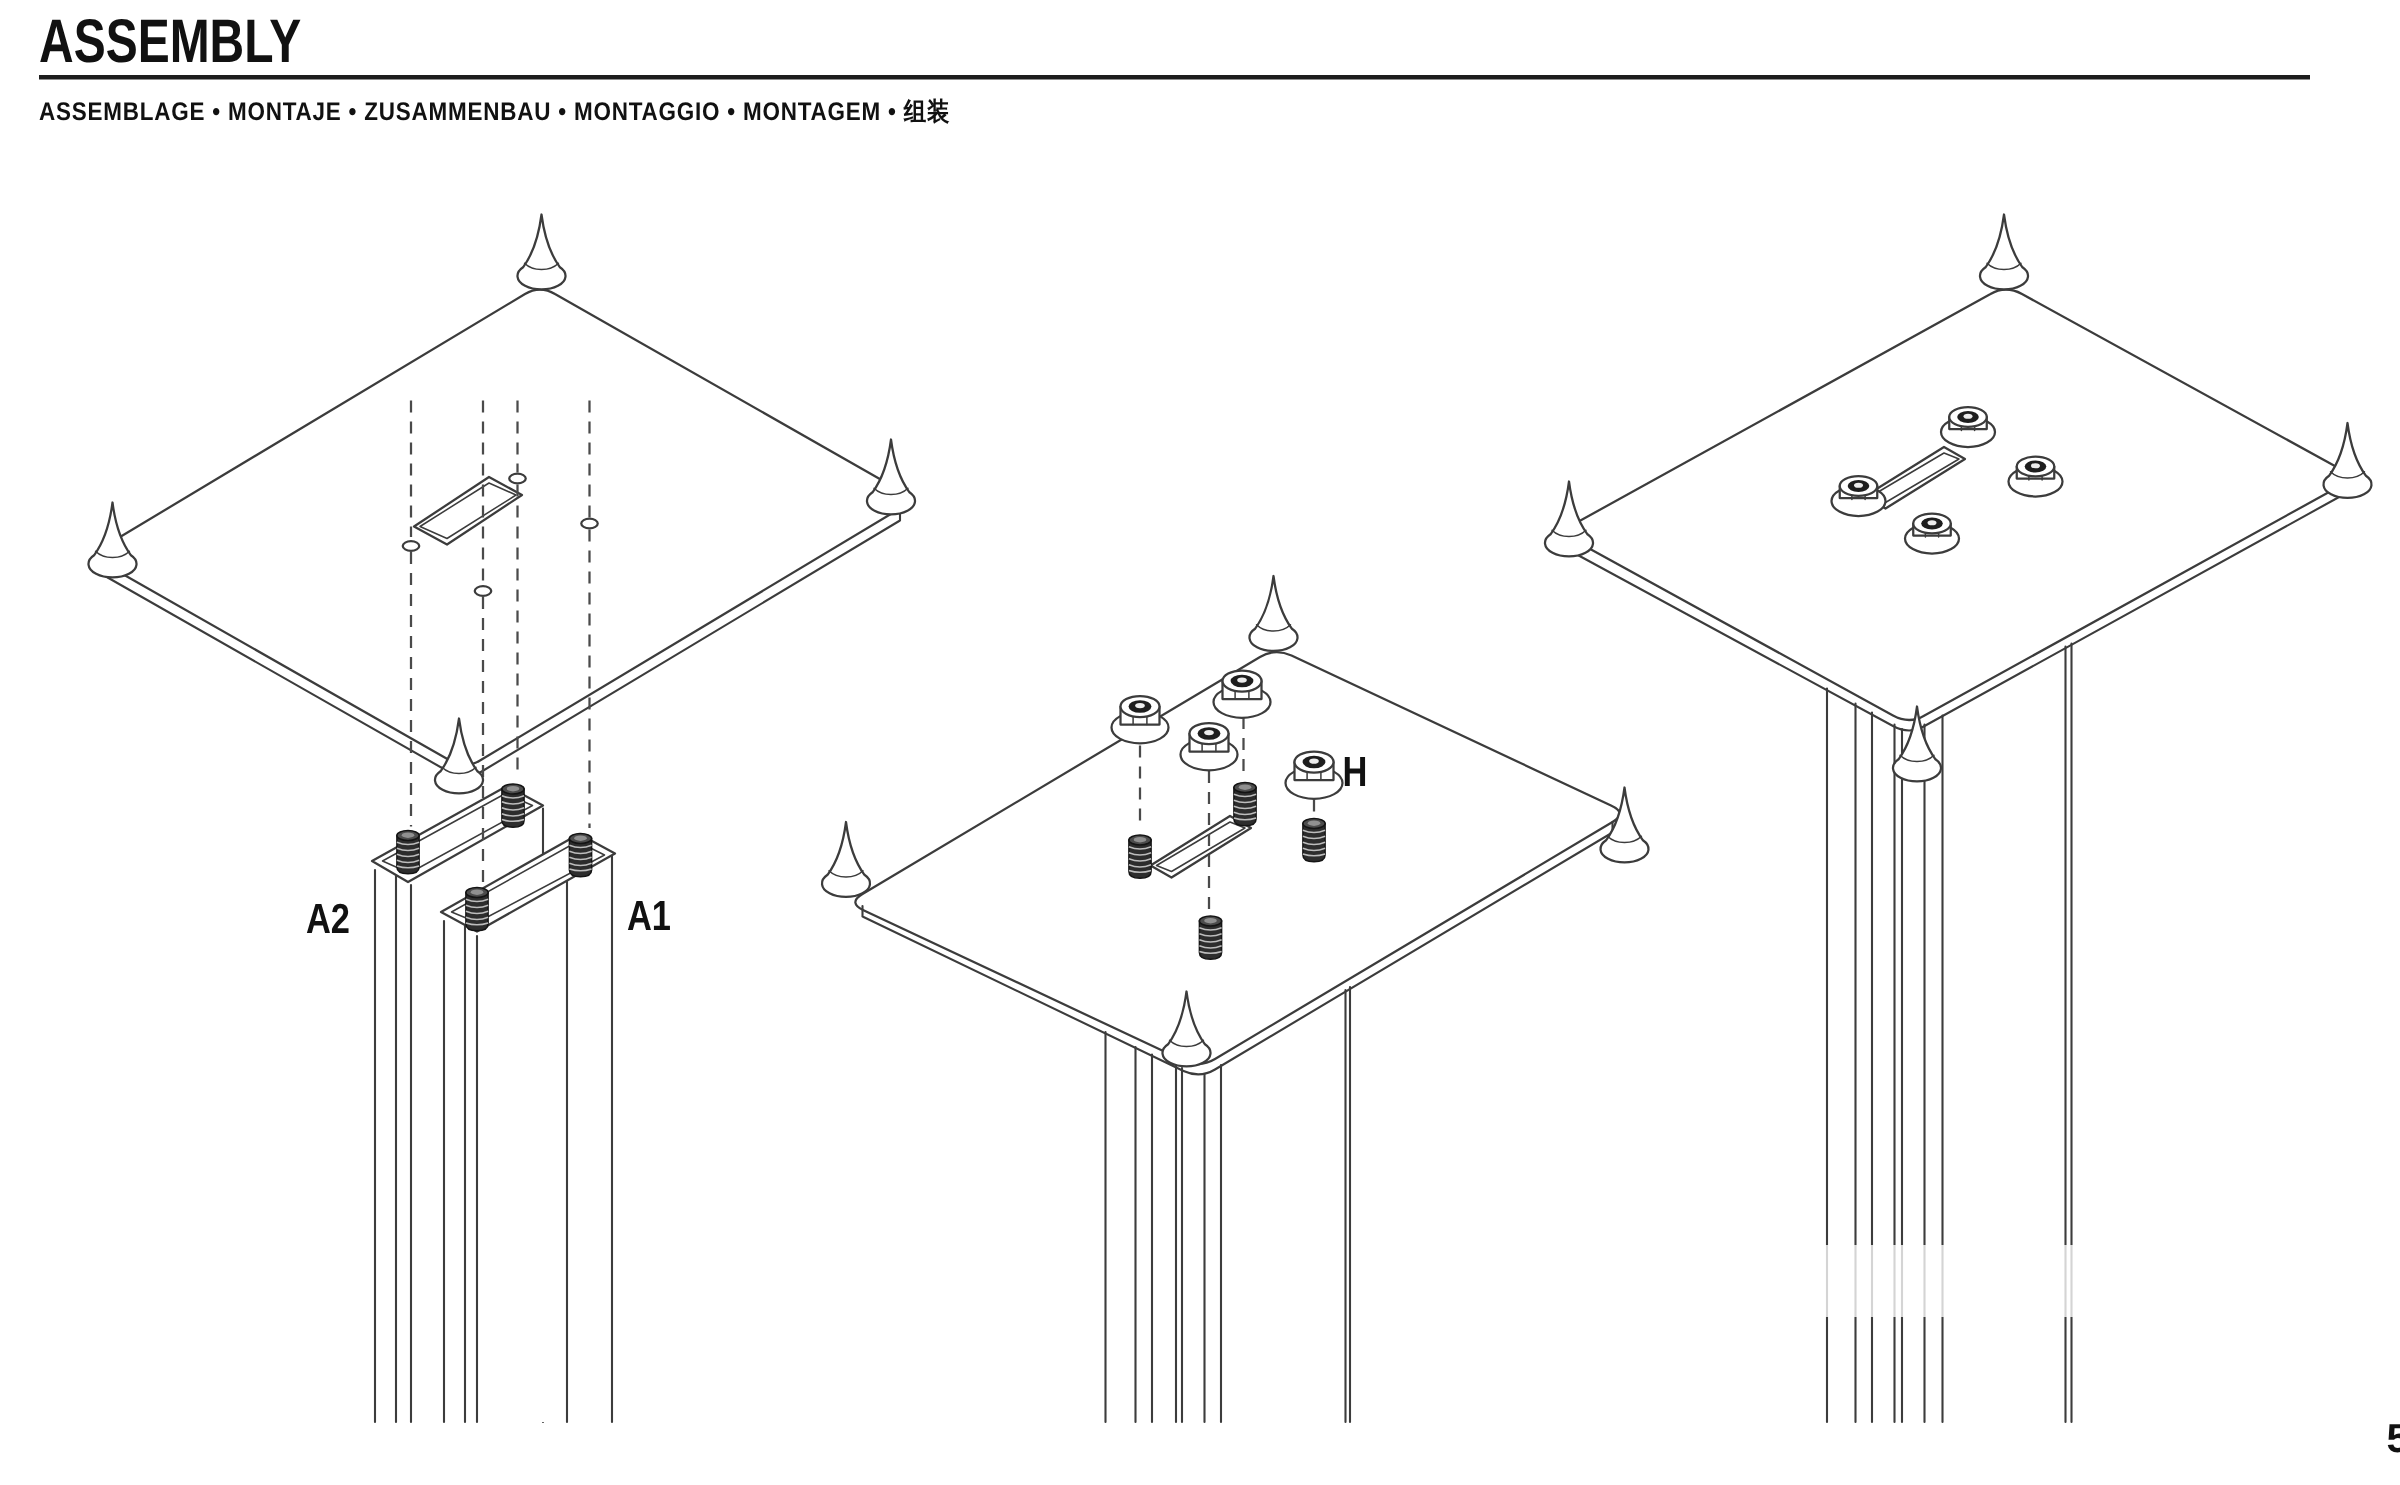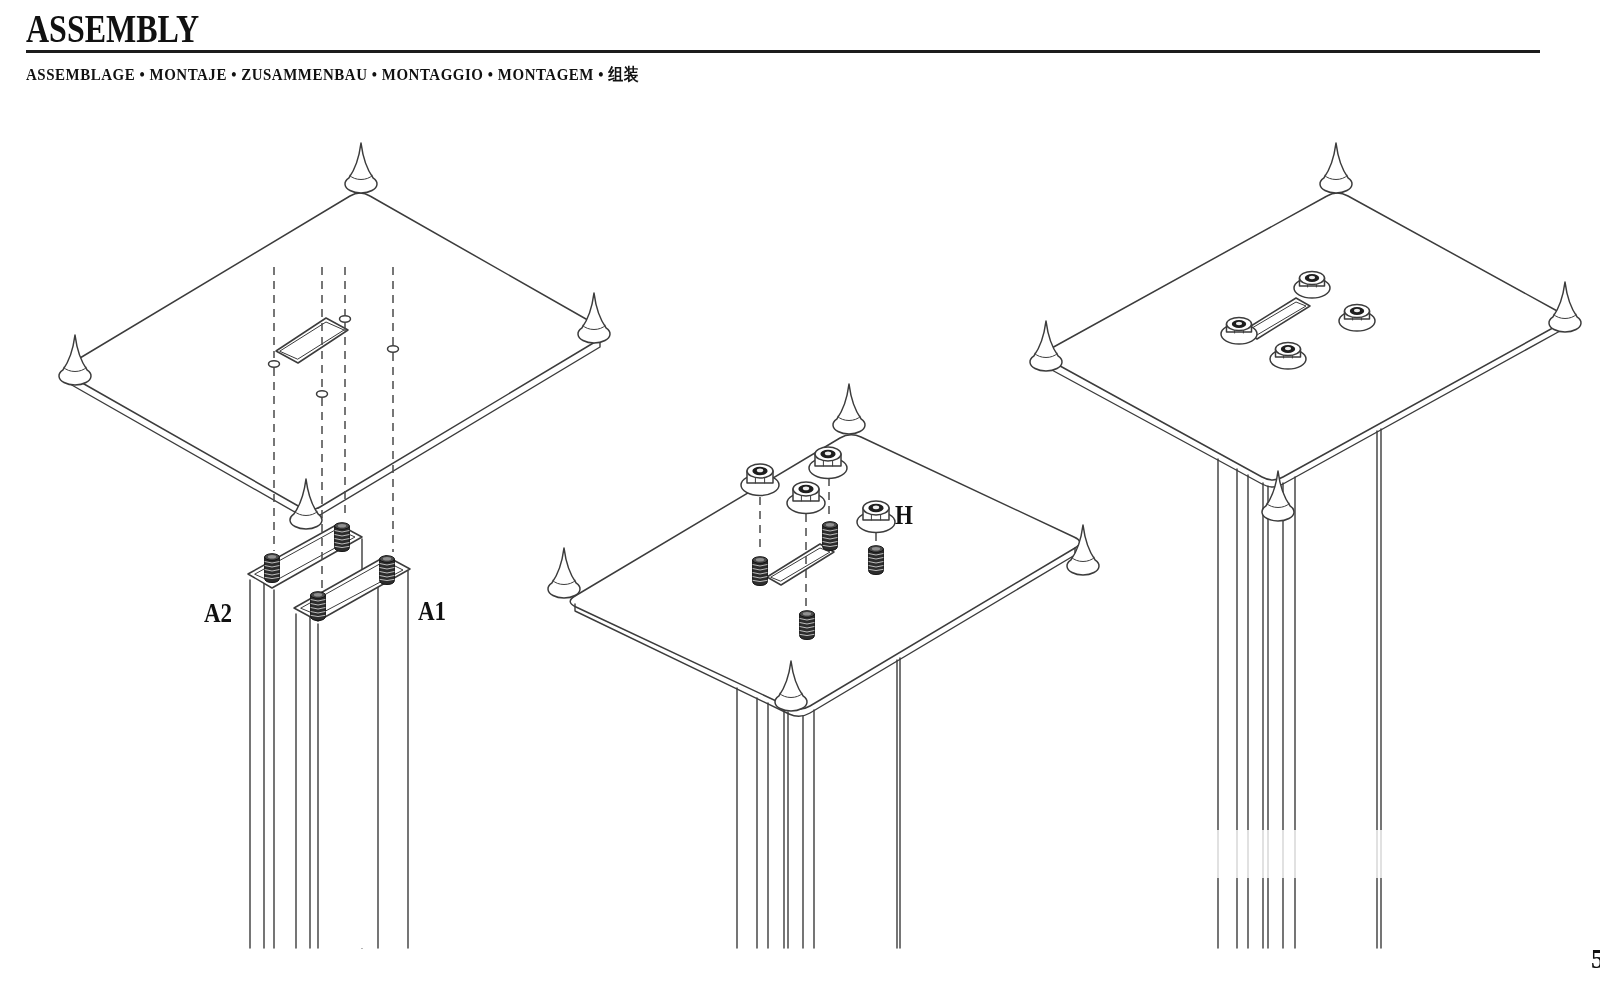--- a/index.html
+++ b/index.html
@@ -1,17 +1,17 @@
 <!DOCTYPE html>
 <html><head>
 <meta charset="utf-8">
 <style>
   html,body{margin:0;padding:0;background:#fff;}
   .page{position:relative;width:1600px;height:990px;background:#ffffff;overflow:hidden;
-        font-family:Liberation Serif, serif;color:#111;}
+        font-family:Liberation Sans, sans-serif;color:#111;}
   .title{position:absolute;left:26px;top:4px;font-size:41px;font-weight:700;letter-spacing:0px;
          transform:scaleX(.78);transform-origin:left top;white-space:nowrap;}
   .rule{position:absolute;left:26px;top:50px;width:1514px;height:2.6px;background:#1d1d1d;}
   .subtitle{position:absolute;left:26px;top:63px;font-size:17px;font-weight:700;letter-spacing:.6px;
             transform:scaleX(.88);transform-origin:left top;white-space:nowrap;}
   .plabel{position:absolute;font-size:28px;font-weight:700;
           transform:scaleX(.82);transform-origin:left top;white-space:nowrap;}
   .pagenum{position:absolute;left:1591px;top:944px;font-size:27px;font-weight:700;}
   svg.diagram{position:absolute;left:0;top:0;}
   svg .o{fill:#ffffff;stroke:#3c3c3c;stroke-width:1.5;stroke-linejoin:round;}

